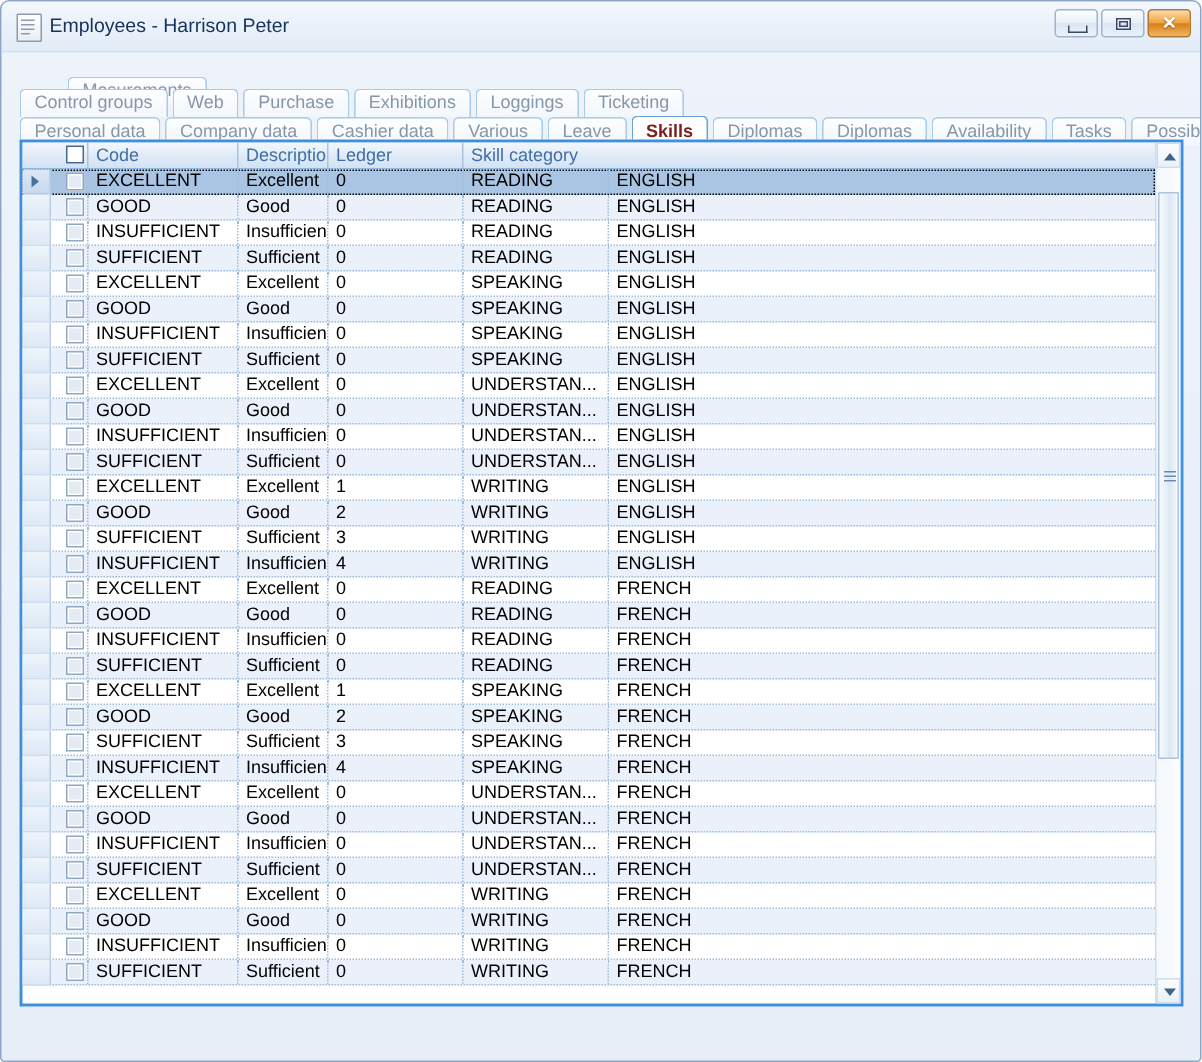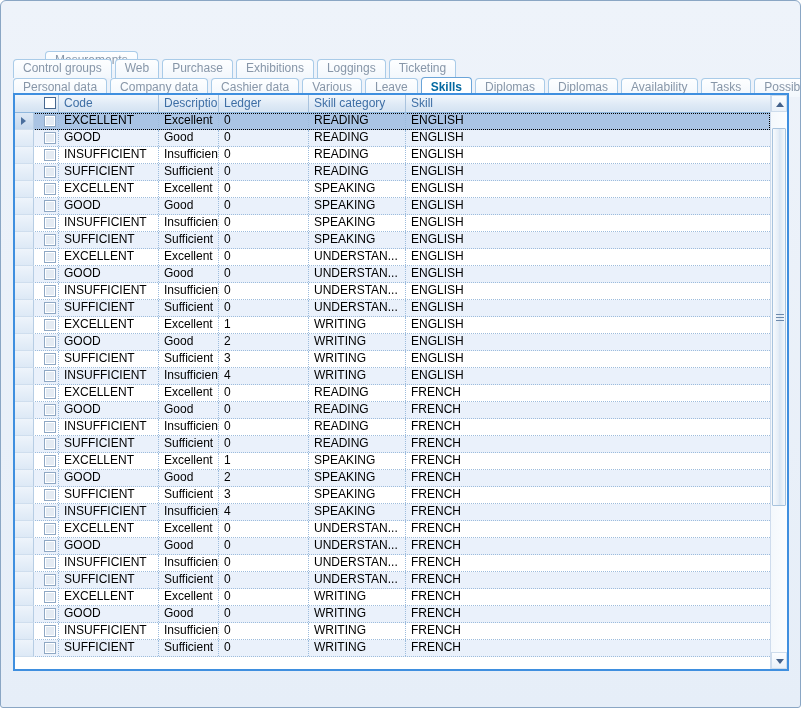--- a/index.html
+++ b/index.html
@@ -73,21 +73,21 @@
     color:#8796a8;
     font-size:12px;
     line-height:17px;
     padding:0 9px;
     margin-right:3px;
     white-space:nowrap;
     cursor:default;
   }
   .tab.active{
     background:#ffffff;
-    color:#0369a1;
+    color:#7f1d1d;
     font-weight:bold;
     border-color:#6aa4d8;
     height:20px;
     line-height:18px;
   }
 
   
   .grid-panel{
     position:absolute;left:12px;top:92px;width:776px;height:578px;
     box-sizing:border-box;
@@ -193,20 +193,40 @@
   .b-print{left:122px;width:92px;}
   .b-save{left:528px;width:84px;}
   .b-delete{left:616px;width:84px;}
   .b-close{left:704px;width:84px;}
 </style>
 </head>
 <body>
 
 <div class="window">
 
+  <div class="titlebar">
+    <div class="title-icon">
+      <i></i>
+        <i></i>
+        <i></i>
+        <i></i>
+    </div>
+    <div class="title-text">Employees - Harrison Peter</div>
+    <div class="win-btns">
+      <div class="win-btn">
+        <span class="glyph-min"></span>
+      </div>
+      <div class="win-btn">
+        <span class="glyph-max"></span>
+      </div>
+      <div class="win-btn close">
+        <span class="glyph-close">✕</span>
+      </div>
+    </div>
+  </div>
 
   <div class="tabs-area">
     <div class="tabrow r1" id="tabrow1">
         <div class="tab"><span>Mesurements</span></div>
       </div>
     <div class="tabrow r2" id="tabrow2">
         <div class="tab"><span>Control groups</span></div>
         <div class="tab"><span>Web</span></div>
         <div class="tab"><span>Purchase</span></div>
         <div class="tab"><span>Exhibitions</span></div>
@@ -229,21 +249,20 @@
   </div>
 
   <div class="grid-panel">
     <div class="grid-inner">
       <div class="ghdr" id="grid-header">
         <div class="hdr-check"></div>
       <div class="cell" style="left: 43px; width: 100px;">Code</div>
           <div class="cell" style="left: 143px; width: 60px;">Description</div>
           <div class="cell" style="left: 203px; width: 90px;">Ledger</div>
           <div class="cell" style="left: 293px; width: 97px;">Skill category</div>
-          <div class="cell" style="left: 390px; width: 137px;">Skill</div>
         </div>
       <div class="rows" id="grid-rows">
           <div class="row sel">
             <div class="ind">
               <span class="arrow"></span>
             </div>
             <div class="chk"></div>
             <div class="cell" style="left: 43px; width: 100px;">EXCELLENT</div>
             <div class="cell" style="left: 143px; width: 60px;">Excellent</div>
             <div class="cell" style="left: 203px; width: 90px;">0</div>

